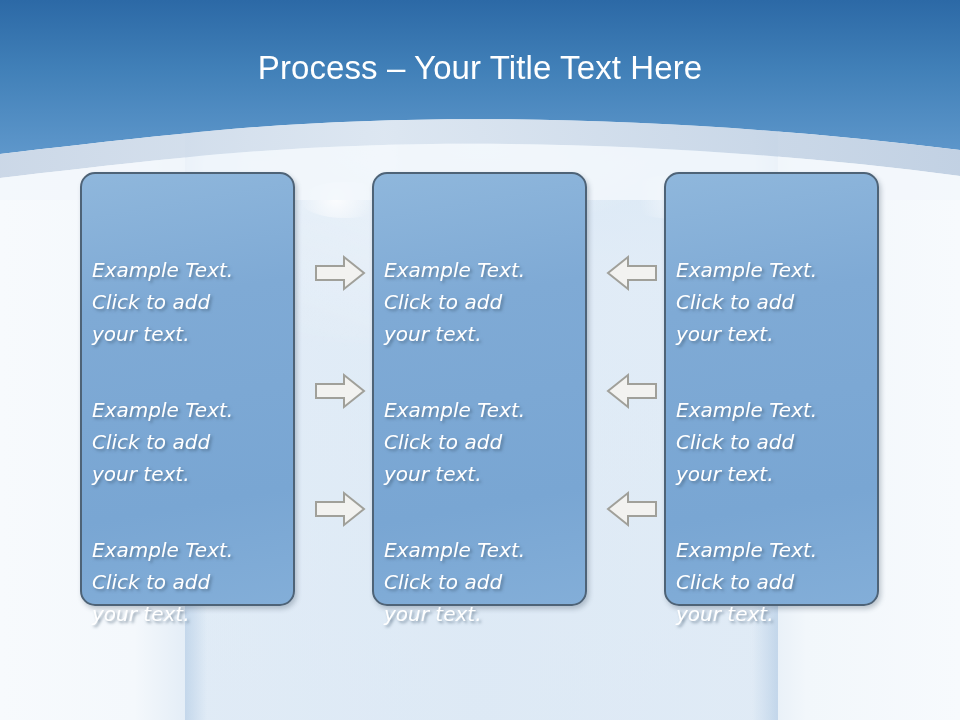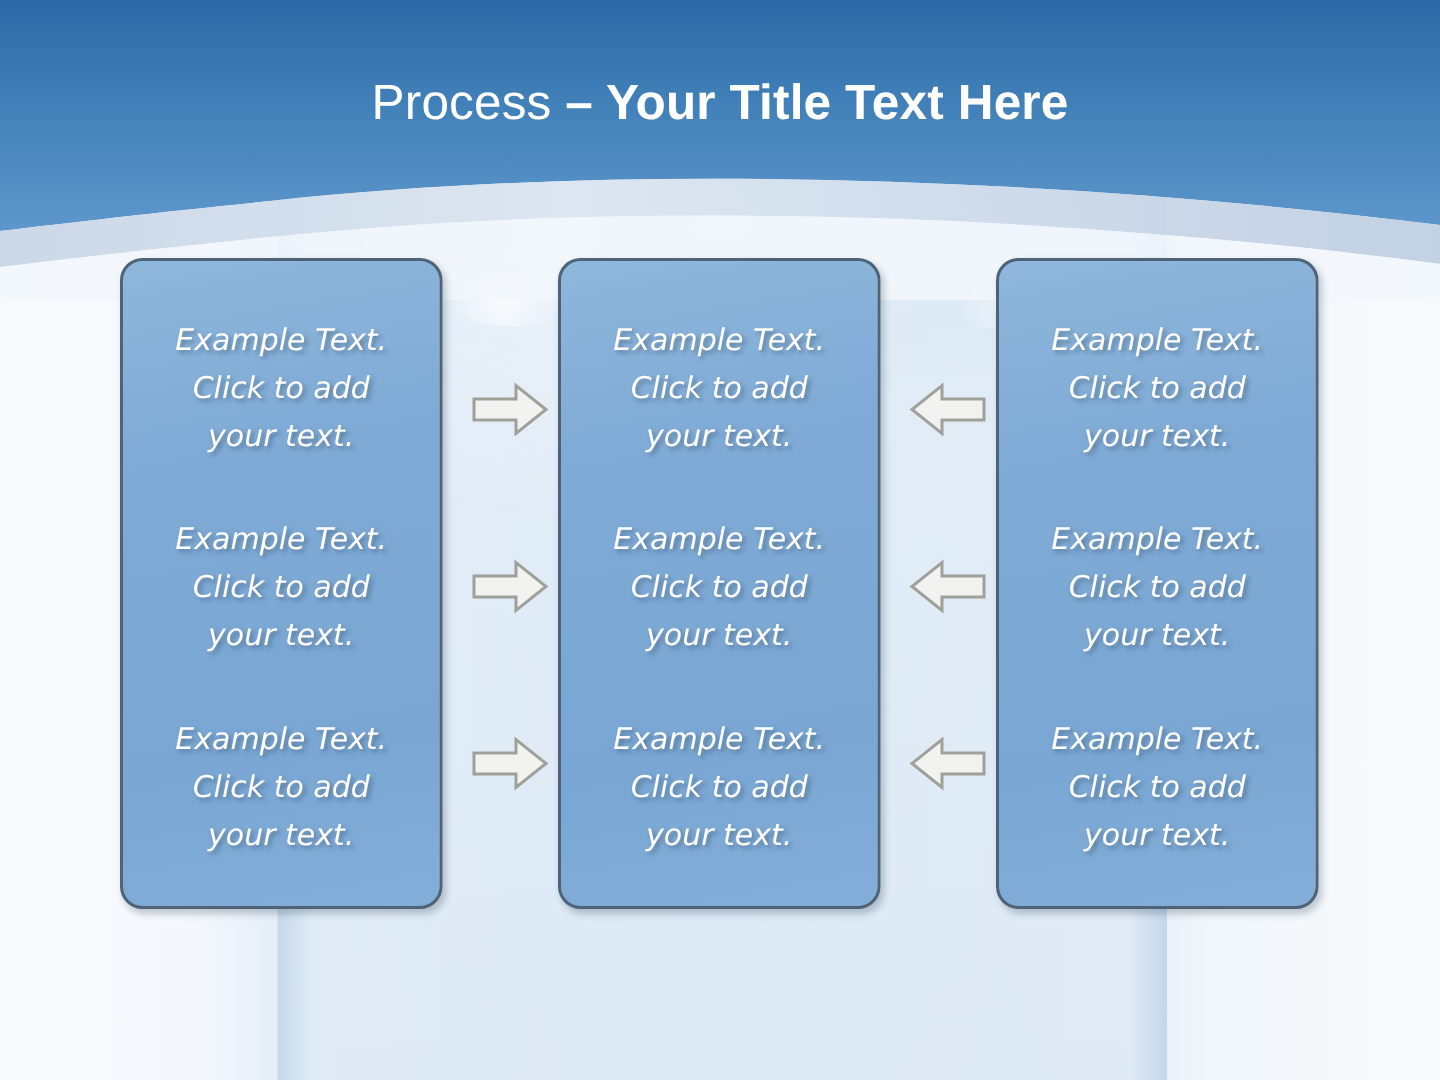--- a/index.html
+++ b/index.html
@@ -100,21 +100,21 @@
     left: 0; top: 47px;
     width: 960px;
     text-align: center;
     color: #FFFFFF;
     font-size: 33px;
     line-height: 42px;
     letter-spacing: 0.1px;
     white-space: nowrap;
   }
   .title .t-bold { font-weight: normal; }
-  .title .t-norm { font-weight: bold; }
+  .title .t-norm { font-weight: normal; }
 
   
   .pbox {
     position: absolute;
     top: 172px;
     width: 215px;
     height: 434px;
     border: 2px solid #4E6377;
     border-radius: 15px;
     background: linear-gradient(170deg, #8FB7DC 0%, #7FAAD5 30%, #79A6D3 75%, #83AED8 100%);
@@ -128,23 +128,24 @@
   #pbox-1 { left: 80px; }
   #pbox-2 { left: 372px; }
   #pbox-3 { left: 664px; }
 
   .pitem {
     color: #FFFFFF;
     font-family: "DejaVu Sans", sans-serif;
     font-style: italic;
     font-size: 20px;
     line-height: 32px;
-    text-align: center;
+    text-align: left;
     text-shadow: 2px 2px 3px rgba(60,85,110,0.55);
     white-space: pre-line;
+    margin-top: 44px;
   }
 
   
   .arrow {
     position: absolute;
     width: 52px;
     height: 36px;
   }
   .arrow svg { display: block; overflow: visible; }
   .ar-col-a { left: 314px; }

